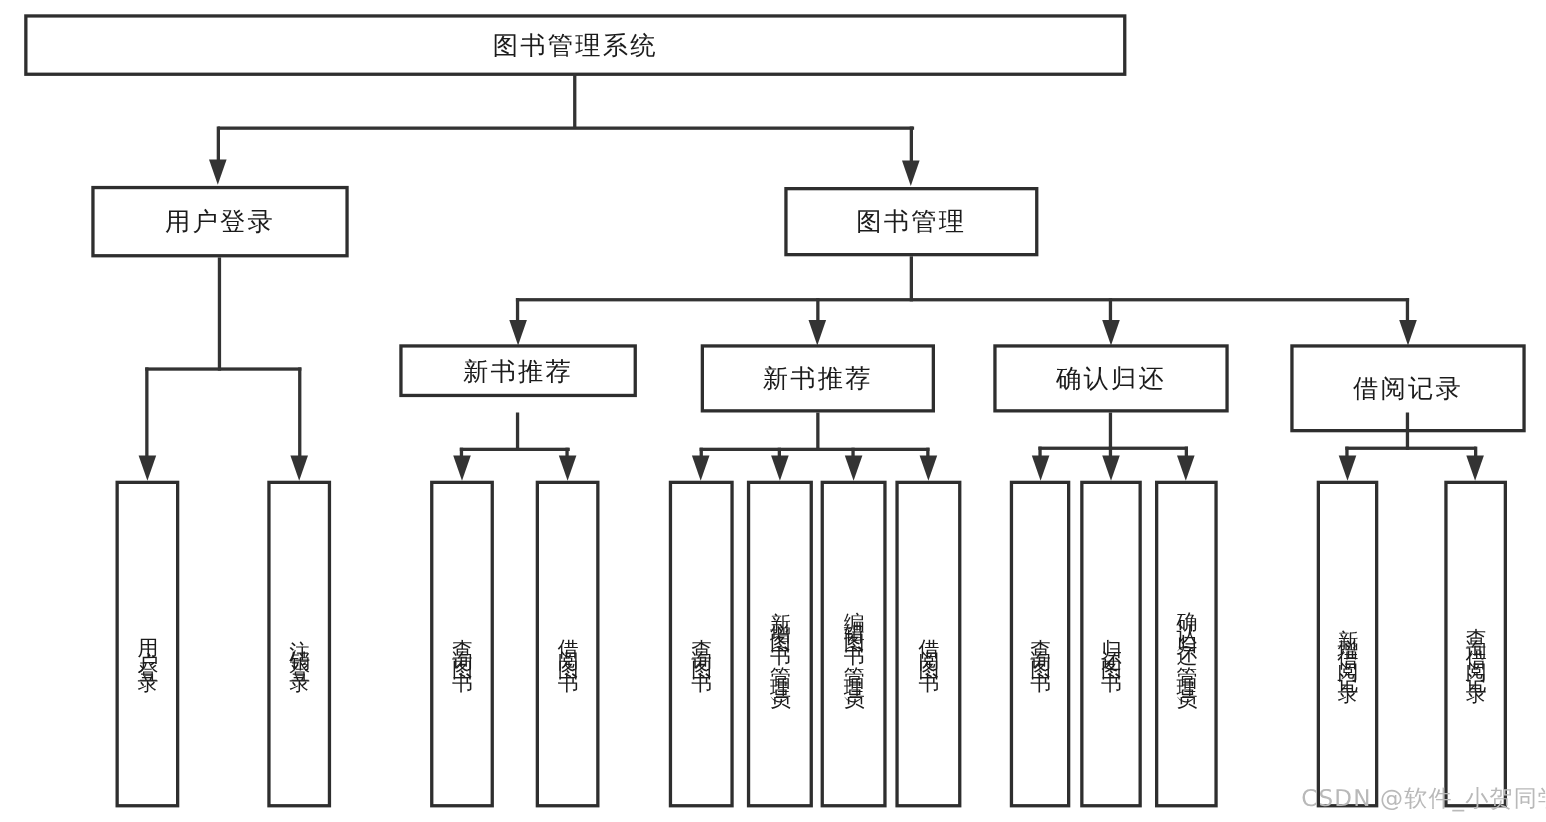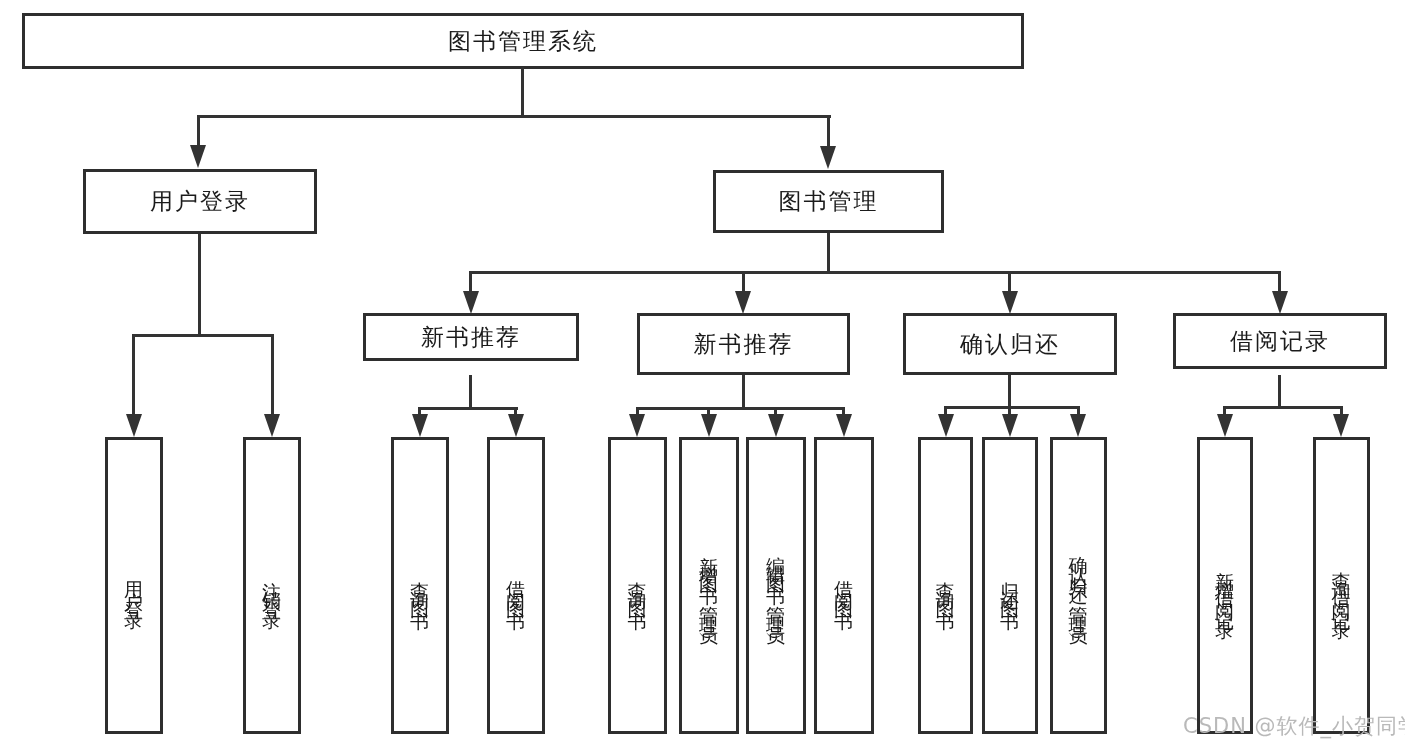--- a/index.html
+++ b/index.html
@@ -56,21 +56,21 @@
 
   <div class="node" style="left:363px;top:313px;width:216px;height:48px">
     <span class="h-lbl">新书推荐</span>
   </div>
   <div class="node" style="left:637px;top:313px;width:213px;height:62px">
     <span class="h-lbl">新书推荐</span>
   </div>
   <div class="node" style="left:903px;top:313px;width:214px;height:62px">
     <span class="h-lbl">确认归还</span>
   </div>
-  <div class="node" style="left:1173px;top:313px;width:214px;height:56px">
+  <div class="node" style="left:1173px;top:313px;width:214px;height:80px">
     <span class="h-lbl">借阅记录</span>
   </div>
 
   <div class="node" style="left:105px;top:437px;width:58px;height:297px">
     <span class="v-lbl">用户登录</span>
   </div>
   <div class="node" style="left:243px;top:437px;width:58px;height:297px">
     <span class="v-lbl">注销登录</span>
   </div>
 

